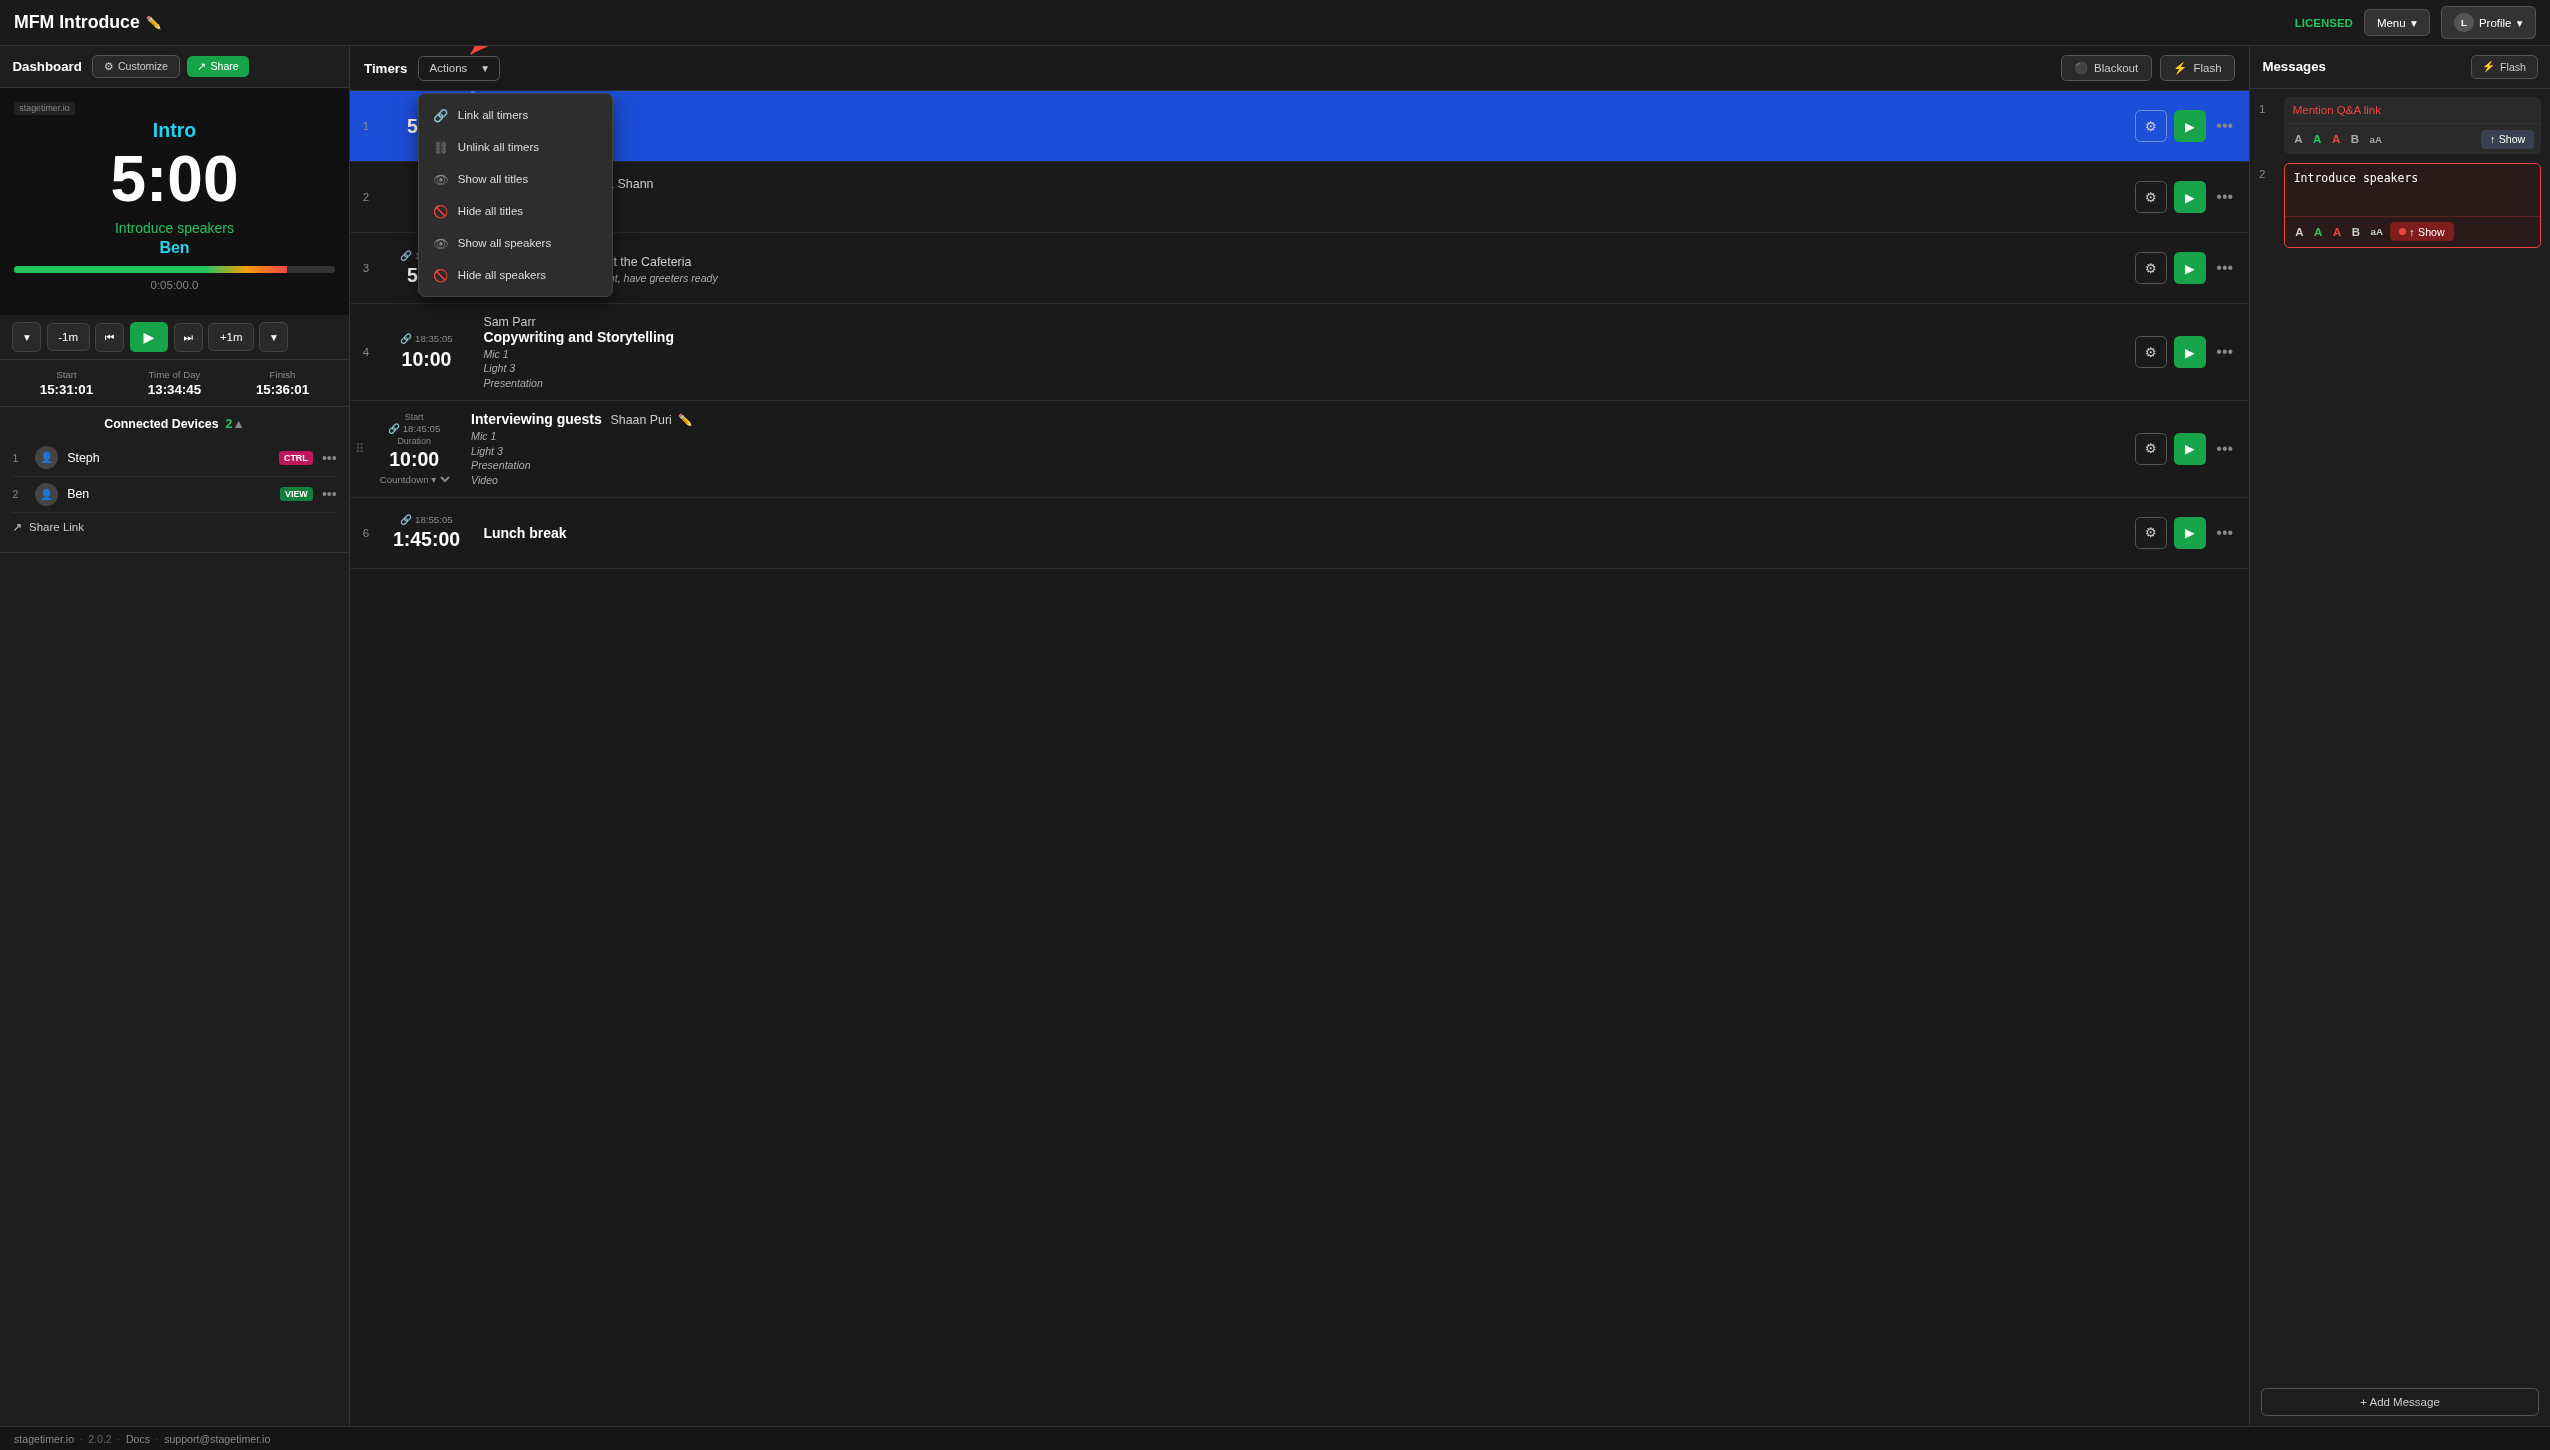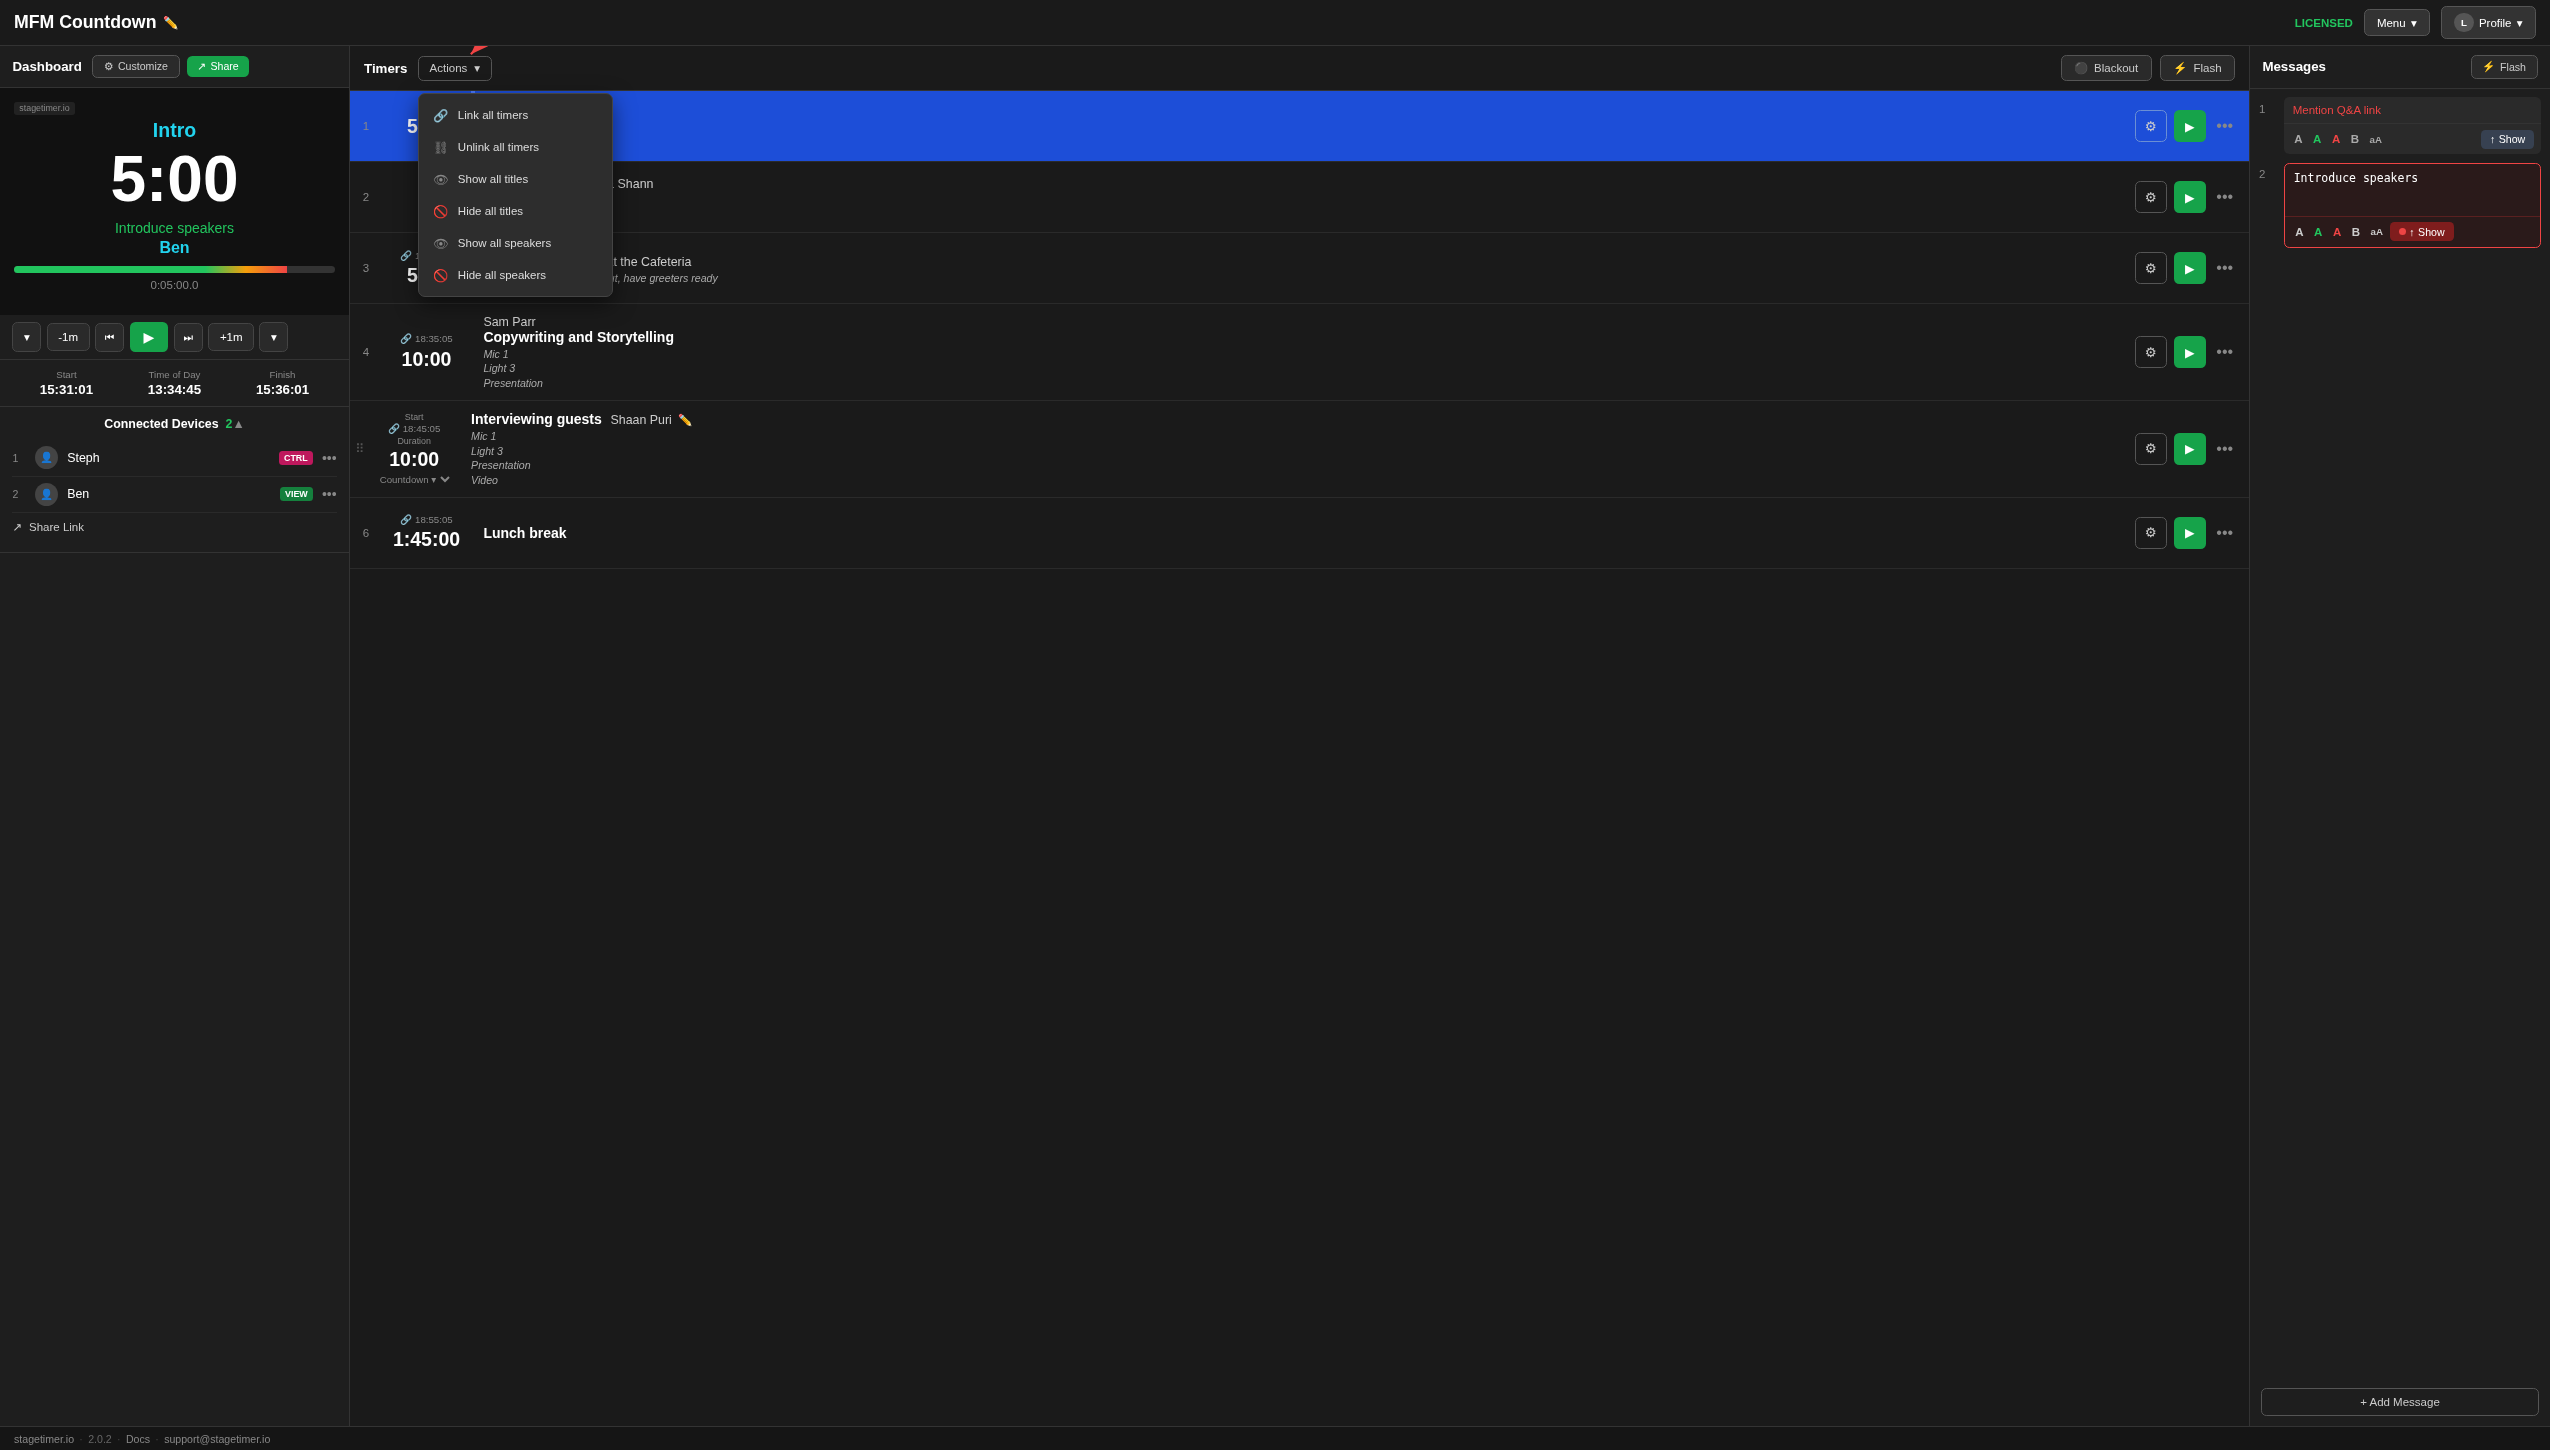--- a/index.html
+++ b/index.html
@@ -354,21 +354,21 @@
     .actions-btn {
       background: transparent;
       border: 0.9px solid #555;
       color: #ccc;
       padding: 4.4px 10.6px;
       border-radius: 5.3px;
       cursor: pointer;
       font-size: 11.5px;
       display: flex;
       align-items: center;
-      gap: 7px;
+      gap: 15px;
       position: relative;
     }
     .center-header-right {
       margin-left: auto;
       display: flex;
       gap: 8.9px;
     }
     .blackout-btn {
       background: #2a2a2a;
       border: 0.9px solid #555;
@@ -767,21 +767,21 @@
     .divider-line {
       width: 2.7px;
       background: #555;
       align-self: stretch;
     }
   </style>
 </head>
 <body>
 
 <div class="top-header">
-  <span class="app-title">MFM Countdown</span>
+  <span class="app-title">MFM Introduce</span>
   <span class="edit-icon">✏️</span>
   <div class="header-right">
     <span class="licensed-badge">LICENSED</span>
     <button class="menu-btn">
       <span>Menu</span>
       <span>▾</span>
     </button>
     <button class="profile-btn">
       <div class="profile-avatar">
         <span>L</span>

